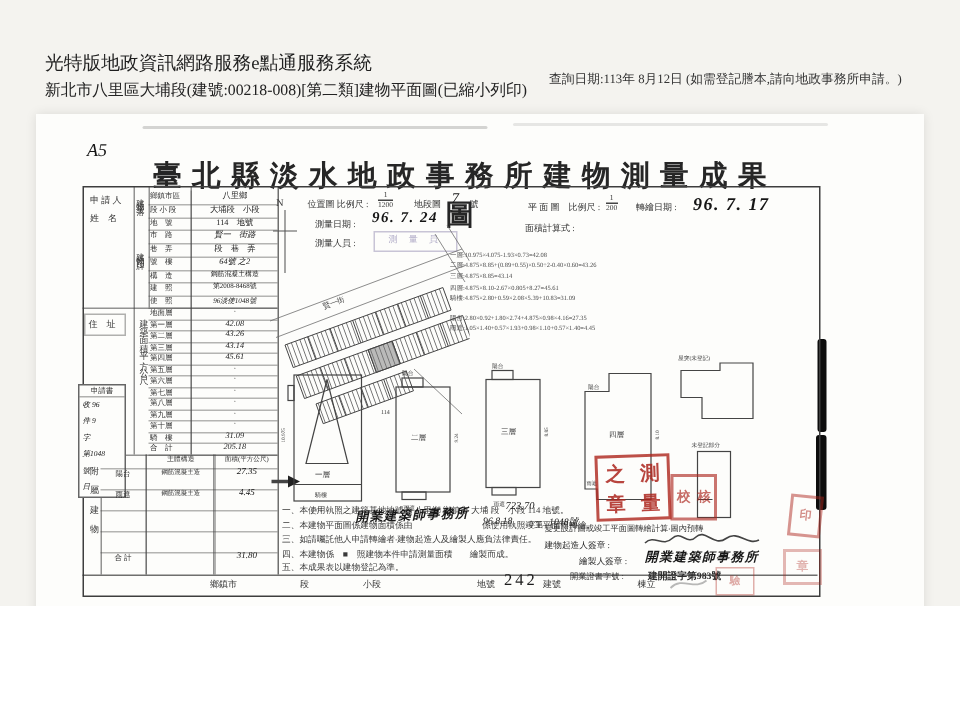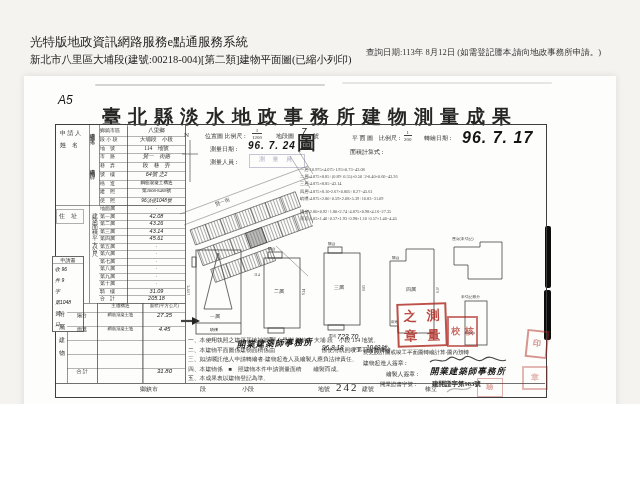--- a/index.html
+++ b/index.html
@@ -1,20 +1,20 @@
 <!DOCTYPE html>
 <html><head>
 <meta charset="utf-8">
 <style>
   html,body{margin:0;padding:0}
   .screen{position:relative;width:640px;height:404px;background:#f4f3ef;overflow:hidden;
           font-family:"Liberation Serif","DejaVu Serif",serif;color:#2e2e2e}
   .a{position:absolute}
   .t{font-size:6px;color:#333;white-space:nowrap}
-  .hand{font-family:Liberation Sans, sans-serif;font-style:italic;color:#151515}
+  .hand{font-family:Liberation Serif, serif;font-style:italic;color:#151515}
   .vtext{writing-mode:vertical-rl;text-orientation:upright;white-space:nowrap;color:#333}
   .vline{position:absolute;width:1px;background:rgba(60,60,60,.55)}
   .hlin{position:absolute;height:1px;background:rgba(60,60,60,.55)}
   .paper{position:absolute;left:24px;top:76px;width:592px;height:354px;background:#fdfdfb;
          box-shadow:0 0 7px rgba(0,0,0,.10)}
   .frame{position:absolute;left:55px;top:124px;width:490px;height:272px;border:1.5px solid #3e3e3e}
   .fr{position:absolute;left:99px;width:86px;display:flex;border-bottom:1px solid rgba(70,70,70,.40)}
   .fl{width:27px;border-right:1px solid rgba(70,70,70,.40);font-size:5px;color:#333;
       white-space:nowrap;overflow:hidden;padding-left:1px}
   .fv{flex:1;font-size:5.5px;color:#222;white-space:nowrap;overflow:hidden;text-align:center}
@@ -32,21 +32,21 @@
   .blackbar{position:absolute;background:#0d0d0d;border-radius:2px}
   .streak{position:absolute;border-radius:2px}
   svg text{fill:#3c3c3c}
 </style>
 </head>
 <body>
 
 <div class="screen">
 
   <div class="a" style="left:30px;top:34px;font-size:12.5px;color:#1f1f1f">光特版地政資訊網路服務e點通服務系統</div>
-  <div class="a" style="left:30px;top:53px;font-size:10.5px;color:#222">新北市八里區大埔段(建號:00218-004)[第二類]建物平面圖(已縮小列印)</div>
+  <div class="a" style="left:30px;top:53px;font-size:10.5px;color:#222">新北市八里區大埔段(建號:00218-008)[第二類]建物平面圖(已縮小列印)</div>
   <div class="a" style="left:366px;top:47px;font-size:8.5px;color:#333">查詢日期:113年 8月12日 (如需登記謄本,請向地政事務所申請。)</div>
 
   <div class="paper"></div>
 
   <div class="streak" style="left:95px;top:84px;width:230px;height:2px;background:rgba(0,0,0,.16)"></div>
   <div class="streak" style="left:342px;top:82px;width:210px;height:2px;background:rgba(0,0,0,.09)"></div>
   <div class="streak" style="left:85px;top:420px;width:170px;height:2px;background:rgba(0,0,0,.10)"></div>
   <div class="streak" style="left:255px;top:423px;width:200px;height:2px;background:rgba(0,0,0,.08)"></div>
   <div class="streak" style="left:460px;top:418px;width:120px;height:2px;background:rgba(0,0,0,.08)"></div>
   <div class="blackbar" style="left:545px;top:226px;width:6px;height:62px"></div>
@@ -214,21 +214,21 @@
   <div class="a hand" style="left:301px;top:127px;font-size:10px">7</div>
   <div class="a t" style="left:313px;top:132px">號</div>
   <div class="a t" style="left:210px;top:145px">測量日期 :</div>
   <div class="a hand" style="left:248px;top:140px;font-size:10px;font-weight:bold;letter-spacing:1px">96. 7. 24</div>
   <div class="a t" style="left:210px;top:158px">測量人員 :</div>
   <div class="a" style="left:249px;top:154px;width:54px;height:12px;border:1px solid rgba(120,110,160,.4);font-size:6px;letter-spacing:3px;text-align:center;color:rgba(110,100,155,.55)">測 量 員</div>
 
   <div class="a t" style="left:352px;top:134px">平 面 圖　比例尺 :</div>
   <span class="a frac" style="left:404px;top:130px"><span>1</span><span class="den">200</span></span>
   <div class="a t" style="left:424px;top:134px">轉繪日期 :</div>
-  <div class="a hand" style="left:462px;top:129px;font-size:16px;font-weight:bold;letter-spacing:1px">96. 7. 17</div>
+  <div class="a hand" style="left:462px;top:129px;font-size:12px;font-weight:bold;letter-spacing:1px">96. 7. 17</div>
   <div class="a t" style="left:350px;top:148px">面積計算式 :</div>
 
   <div class="a" style="left:300px;top:166px">
     <div class="formula">一層:10.975×4.075-1.93×0.73=42.08</div>
     <div class="formula">二層:4.875×8.85+(0.89+0.55)×0.50÷2-0.40×0.60=43.26</div>
     <div class="formula">三層:4.875×8.85=43.14</div>
     <div class="formula">四層:4.875×8.10-2.67×0.805+8.27=45.61</div>
     <div class="formula">騎樓:4.875×2.80+0.59×2.08×5.39+10.83=31.09</div>
     <div class="formula" style="margin-top:6px">陽台:2.80×0.92+1.80×2.74+4.875×0.98×4.16=27.35</div>
     <div class="formula">雨遮:1.05×1.40+0.57×1.93+0.98×1.10+0.57×1.40=4.45</div>

